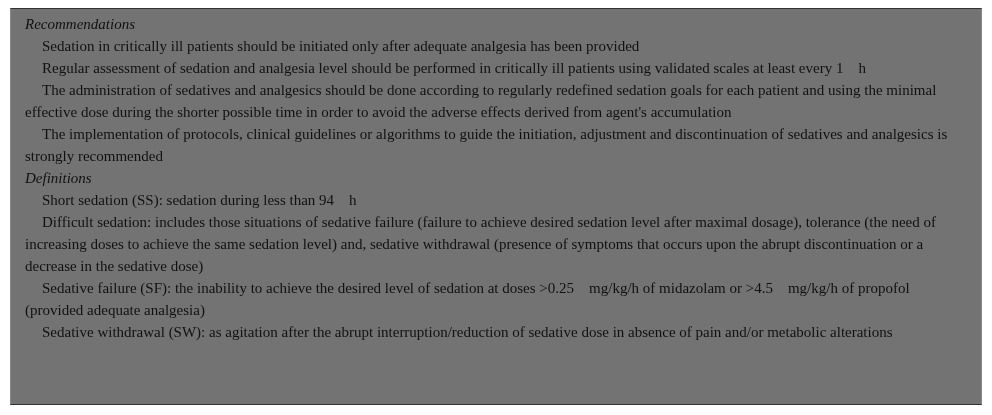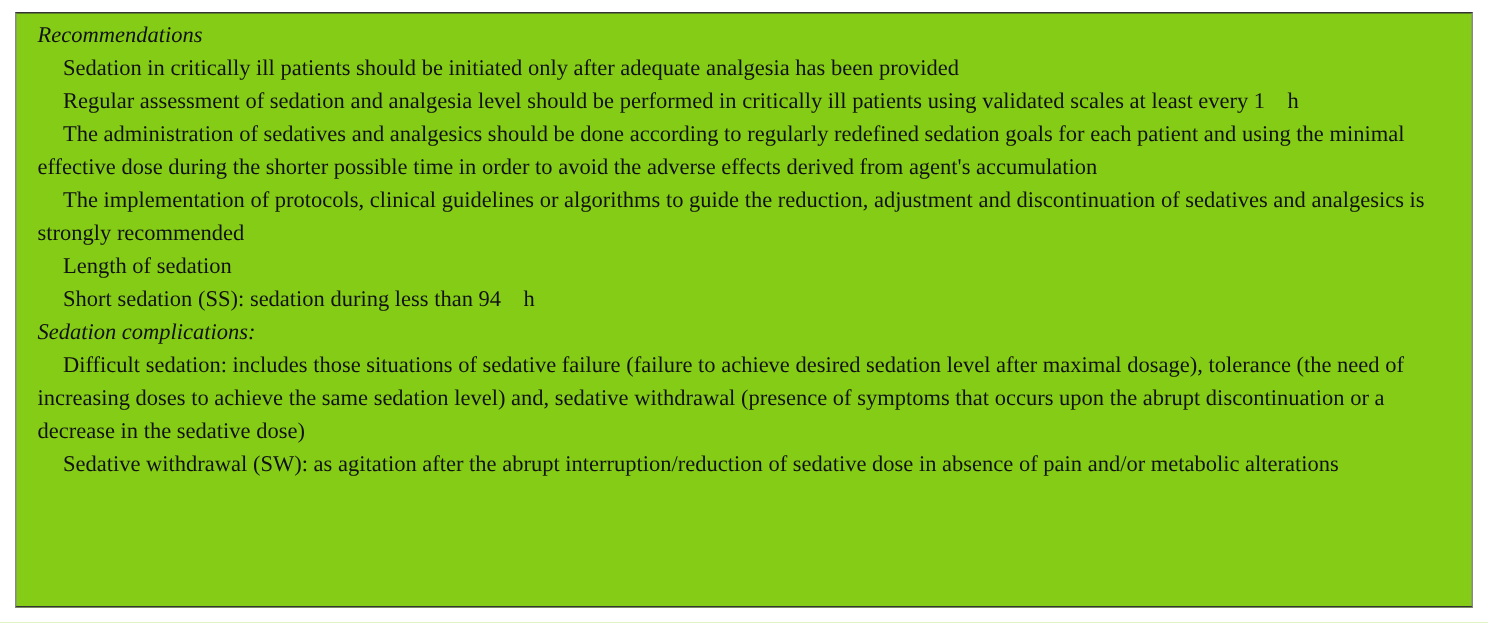--- a/index.html
+++ b/index.html
@@ -19,21 +19,21 @@
     color: #111111;
   }
   .table-box {
     box-sizing: border-box;
     width: 100%;
     height: 100%;
     border-top: 1.5px solid #333333;
     border-bottom: 1.5px solid #333333;
     border-left: 1px solid #888888;
     border-right: 1px solid #888888;
-    background: #84cc16;
+    background: #737373;
     padding: 4px 14px 6px 14px;
     overflow: hidden;
   }
   .block {
     margin: 0;
     font-size: 15px;
     line-height: 22px;
     white-space: pre-wrap;
   }
   .heading {
@@ -47,23 +47,23 @@
 </head>
 <body>
 
 <div class="page">
   <div class="table-box">
 
     <p class="block heading">Recommendations</p>
     <p class="block item">Sedation in critically ill patients should be initiated only after adequate analgesia has been provided</p>
     <p class="block item">Regular assessment of sedation and analgesia level should be performed in critically ill patients using validated scales at least every 1    h</p>
     <p class="block item">The administration of sedatives and analgesics should be done according to regularly redefined sedation goals for each patient and using the minimal effective dose during the shorter possible time in order to avoid the adverse effects derived from agent's accumulation</p>
-    <p class="block item">The implementation of protocols, clinical guidelines or algorithms to guide the reduction, adjustment and discontinuation of sedatives and analgesics is strongly recommended</p>
+    <p class="block item">The implementation of protocols, clinical guidelines or algorithms to guide the initiation, adjustment and discontinuation of sedatives and analgesics is strongly recommended</p>
 
-    <p class="block item">Length of sedation</p>
+    <p class="block heading">Definitions</p>
     <p class="block item">Short sedation (SS): sedation during less than 94    h</p>
 
-    <p class="block heading">Sedation complications:</p>
     <p class="block item">Difficult sedation: includes those situations of sedative failure (failure to achieve desired sedation level after maximal dosage), tolerance (the need of increasing doses to achieve the same sedation level) and, sedative withdrawal (presence of symptoms that occurs upon the abrupt discontinuation or a decrease in the sedative dose)</p>
+    <p class="block item">Sedative failure (SF): the inability to achieve the desired level of sedation at doses &gt;0.25    mg/kg/h of midazolam or &gt;4.5    mg/kg/h of propofol (provided adequate analgesia)</p>
     <p class="block item">Sedative withdrawal (SW): as agitation after the abrupt interruption/reduction of sedative dose in absence of pain and/or metabolic alterations</p>
 
   </div>
 </div>
 
 </body></html>

